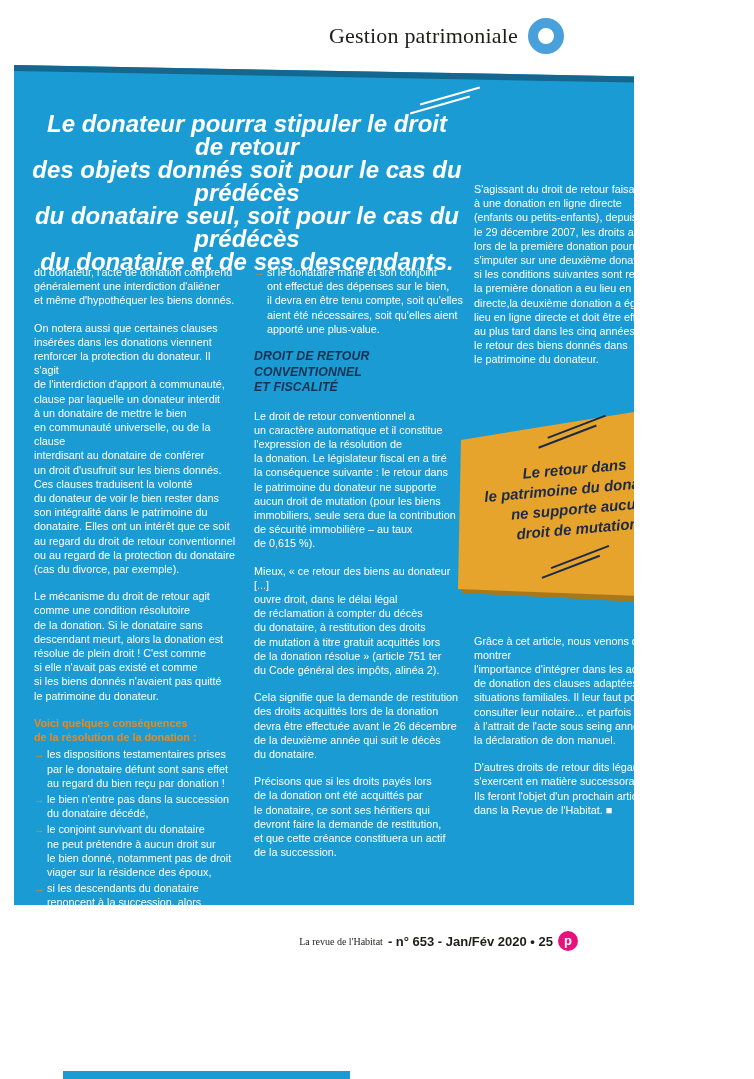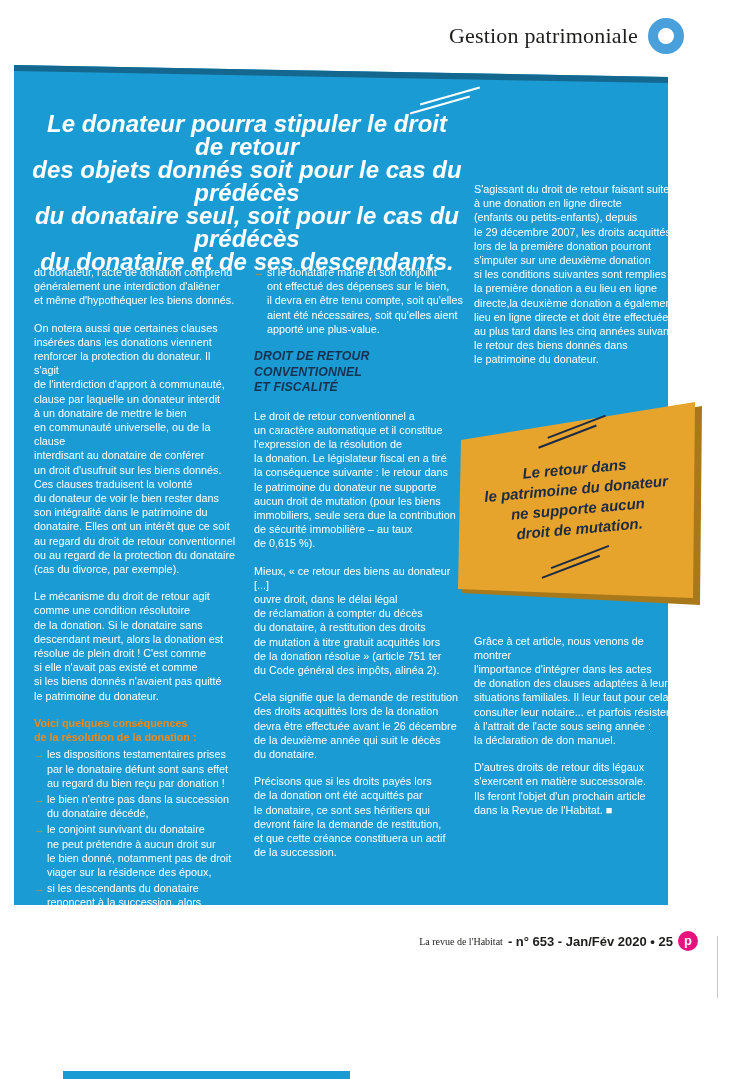--- a/index.html
+++ b/index.html
@@ -1,16 +1,16 @@
 <!DOCTYPE html>
 <html lang="fr"><head>
 <meta charset="utf-8">
 <style>
   html,body{margin:0;padding:0;background:#ffffff;}
-  .sheet{position:relative;width:754px;height:1079px;background:#ffffff;overflow:hidden;
+  .sheet{position:relative;width:634px;height:1079px;background:#ffffff;overflow:hidden;
          font-family:"Liberation Sans",sans-serif;}
 
   
   .masthead{position:absolute;top:18px;right:70px;display:flex;align-items:center;gap:10px;}
   .masthead-title{font-family:"Liberation Serif",serif;font-size:22px;color:#1d1d1b;letter-spacing:.2px;}
   .ring{width:16px;height:16px;border:10px solid #49a0da;border-radius:50%;background:#fff;}
 
   
   .page{position:absolute;left:14px;top:60px;width:654px;height:845px;background:#1b9bd4;
         clip-path:polygon(0 5px,100% 17px,100% 100%,0 100%);}

